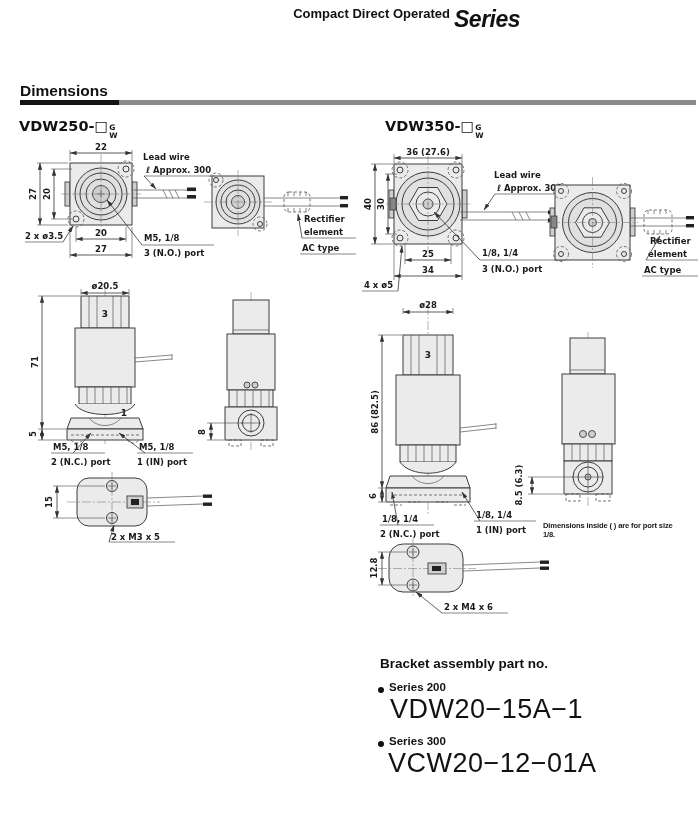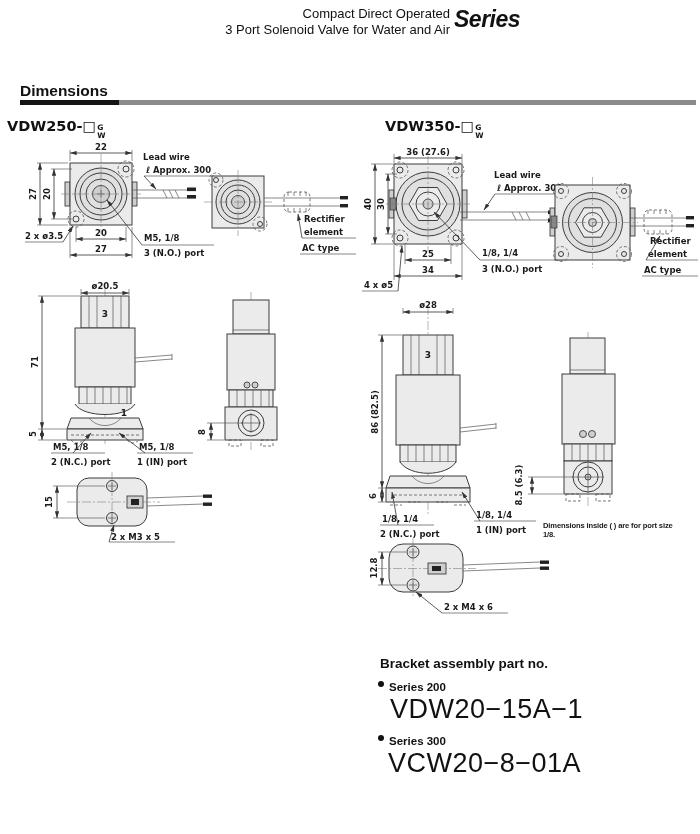--- a/index.html
+++ b/index.html
@@ -1,42 +1,42 @@
 <!DOCTYPE html>
 <html><head>
 <meta charset="utf-8">
 <style>
   *{margin:0;padding:0;box-sizing:border-box}
   html,body{background:#fff}
   body{width:700px;height:834px;position:relative;font-family:"Liberation Sans",sans-serif;color:#111;overflow:hidden}
   .abs{position:absolute}
 
   
-  .hdr-title{left:150px;top:6px;width:300px;text-align:right;font-weight:normal;font-size:13px;line-height:16px}
+  .hdr-title{left:150px;top:6px;width:300px;text-align:right;font-weight:bold;font-size:13px;line-height:16px}
   .hdr-series{left:454px;top:6px;display:flex;align-items:flex-start;gap:7px;font-style:italic;font-weight:bold;white-space:nowrap}
   .series-word{font-size:23px;letter-spacing:-.5px}
   .series-value{font-size:31px;letter-spacing:-1px}
 
   
   .sec-title{left:20px;top:82px;font-size:15.5px;font-weight:bold}
   .sec-bar{left:20px;top:100px;width:676px;height:5px;background:#8b8b8b;display:flex}
   .sec-bar .blk{width:99px;height:5px;background:#141414}
 
   
   .model{font-family:"DejaVu Sans",sans-serif;font-weight:bold;font-size:14.5px;white-space:nowrap}
   .model .mstack{display:inline-flex;flex-direction:column;font-size:7.5px;line-height:7.5px;vertical-align:1px;margin-left:1px}
-  .m250{left:7px;top:118px}
+  .m250{left:19px;top:118px}
   .m350{left:385px;top:118px}
 
   
   .note{left:543px;top:521px;width:142px;font-size:7.6px;letter-spacing:-.15px;color:#1a1a1a;font-weight:600}
 
   
   .br-title{left:380px;top:656px;font-size:13.5px;font-weight:bold}
-  .br-series{font-size:11.5px;font-weight:bold;display:flex;align-items:flex-start;gap:5px}
+  .br-series{font-size:11.5px;font-weight:bold;display:flex;align-items:flex-end;gap:5px}
   .br-series .dot{width:6px;height:6px;border-radius:50%;background:#111;display:inline-block}
   .br-s200{left:378px;top:681px}
   .br-s300{left:378px;top:735px}
   .br-part{font-size:27px;font-weight:normal;letter-spacing:.5px;white-space:nowrap}
   .br-p200{left:390px;top:694px}
   .br-p300{left:388px;top:748px}
 
   
   svg{position:absolute;overflow:visible}
   svg text{font-family:"DejaVu Sans",sans-serif;fill:#1a1a1a}
@@ -60,21 +60,20 @@
 <svg width="0" height="0" style="position:absolute" aria-hidden="true">
   <defs>
     <marker id="arw" viewBox="0 0 10 6" refX="9.5" refY="3" markerWidth="7" markerHeight="4.2" orient="auto-start-reverse" markerUnits="userSpaceOnUse">
       <path d="M0,0 L10,3 L0,6 Z" fill="#333"></path>
     </marker>
   </defs>
 </svg>
 
 <div class="abs hdr-title">
   <div>Compact Direct Operated</div>
-  <div>3 Port Solenoid Valve for Water and Air</div>
 </div>
 <div class="abs hdr-series">
   <span class="series-word">Series</span>
 </div>
 
 <div class="abs sec-title">Dimensions</div>
 <div class="abs sec-bar">
     <div class="blk"></div>
   </div>
 
@@ -451,13 +450,13 @@
 <div class="abs br-title">Bracket assembly part no.</div>
 <div class="abs br-series br-s200">
   <span class="dot"></span>
   <span>Series 200</span>
 </div>
 <div class="abs br-part br-p200">VDW20−15A−1</div>
 <div class="abs br-series br-s300">
   <span class="dot"></span>
   <span>Series 300</span>
 </div>
-<div class="abs br-part br-p300">VCW20−8−01A</div>
+<div class="abs br-part br-p300">VCW20−12−01A</div>
 
 </body></html>

